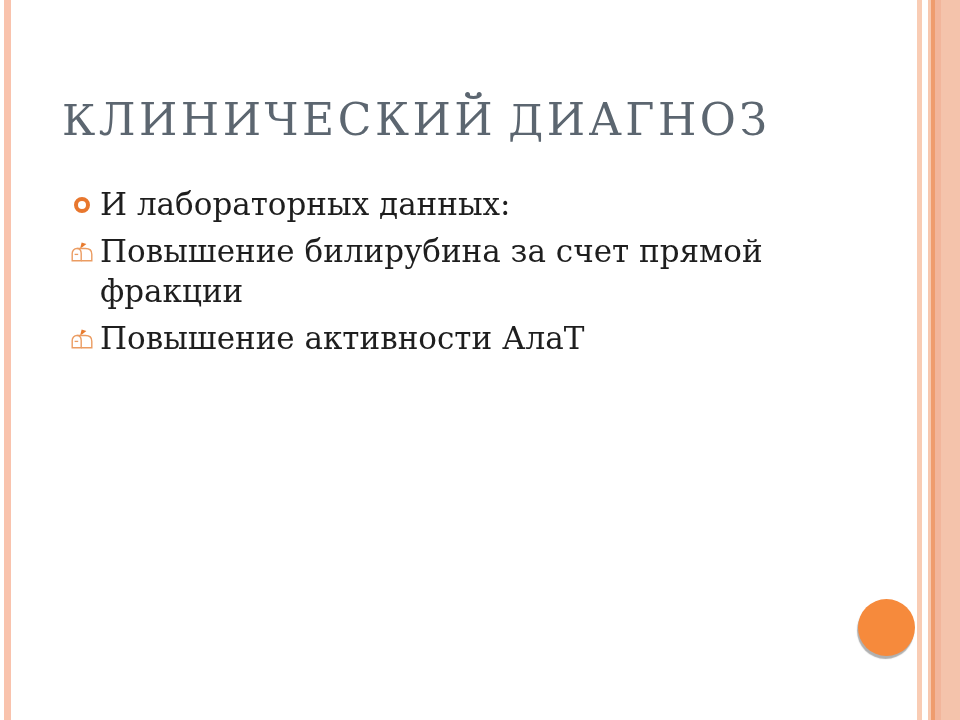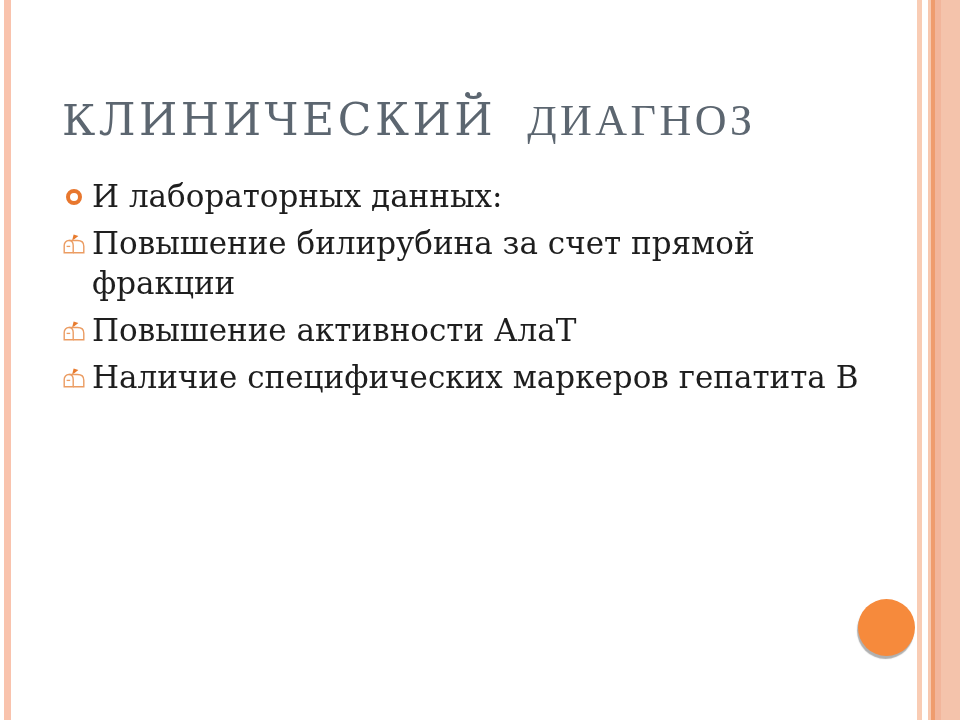--- a/index.html
+++ b/index.html
@@ -22,26 +22,26 @@
 
   
   .title{
     position:absolute;left:62px;top:98px;
     margin:0;font-weight:normal;
     font-size:43px;line-height:1;
     color:#5c6670;letter-spacing:3.5px;
     white-space:nowrap;
   }
   .title .small{font-size:44px;}
-  .title .word2{margin-left:31px;font-family:Liberation Serif, serif;}
+  .title .word2{margin-left:12px;}
 
   
   .bullets{
     position:absolute;left:58px;top:172px;width:820px;
-    list-style:none;margin:4px;padding:0;
+    list-style:none;margin:12px;padding:0;
   }
   .bullets li{
     position:relative;
     padding-left:30px;
     margin:0 0 7px 0;
     font-size:31px;line-height:40px;
     color:#1e1e1e;
   }
   .bullet-text{white-space:pre-line;}
   .ring{
@@ -100,27 +100,18 @@
     <li>
       <svg class="mailbox" viewBox="0 0 23 21">
         <path d="M10.2 7.2 L11.6 1.4 L16.4 3.0 L11.9 6.4 Z" fill="#e87b2e"></path>
         <path d="M7 7.5 H15.5 C19.5 7.5 21.8 9.7 21.8 13.2 V19.8 H11.2" fill="none" stroke="#eb9c62" stroke-width="1.4"></path>
         <path d="M2.2 19.8 V12.6 C2.2 9.6 4.2 7.5 6.8 7.5 C9.4 7.5 11.2 9.6 11.2 12.6 V19.8 Z" fill="#ffffff" stroke="#eb9c62" stroke-width="1.4"></path>
         <path d="M4.6 13.4 H8.2" stroke="#eb9c62" stroke-width="1.3"></path>
       </svg>
       <span class="bullet-text">Повышение активности АлаТ</span>
     </li>
 
-    <li>
-      <svg class="mailbox" viewBox="0 0 23 21">
-        <path d="M10.2 7.2 L11.6 1.4 L16.4 3.0 L11.9 6.4 Z" fill="#e87b2e"></path>
-        <path d="M7 7.5 H15.5 C19.5 7.5 21.8 9.7 21.8 13.2 V19.8 H11.2" fill="none" stroke="#eb9c62" stroke-width="1.4"></path>
-        <path d="M2.2 19.8 V12.6 C2.2 9.6 4.2 7.5 6.8 7.5 C9.4 7.5 11.2 9.6 11.2 12.6 V19.8 Z" fill="#ffffff" stroke="#eb9c62" stroke-width="1.4"></path>
-        <path d="M4.6 13.4 H8.2" stroke="#eb9c62" stroke-width="1.3"></path>
-      </svg>
-      <span class="bullet-text">Наличие специфических маркеров гепатита В</span>
-    </li>
 
   </ul>
 
   <div class="accent-circle"></div>
 
 </div>
 
 </body></html>

